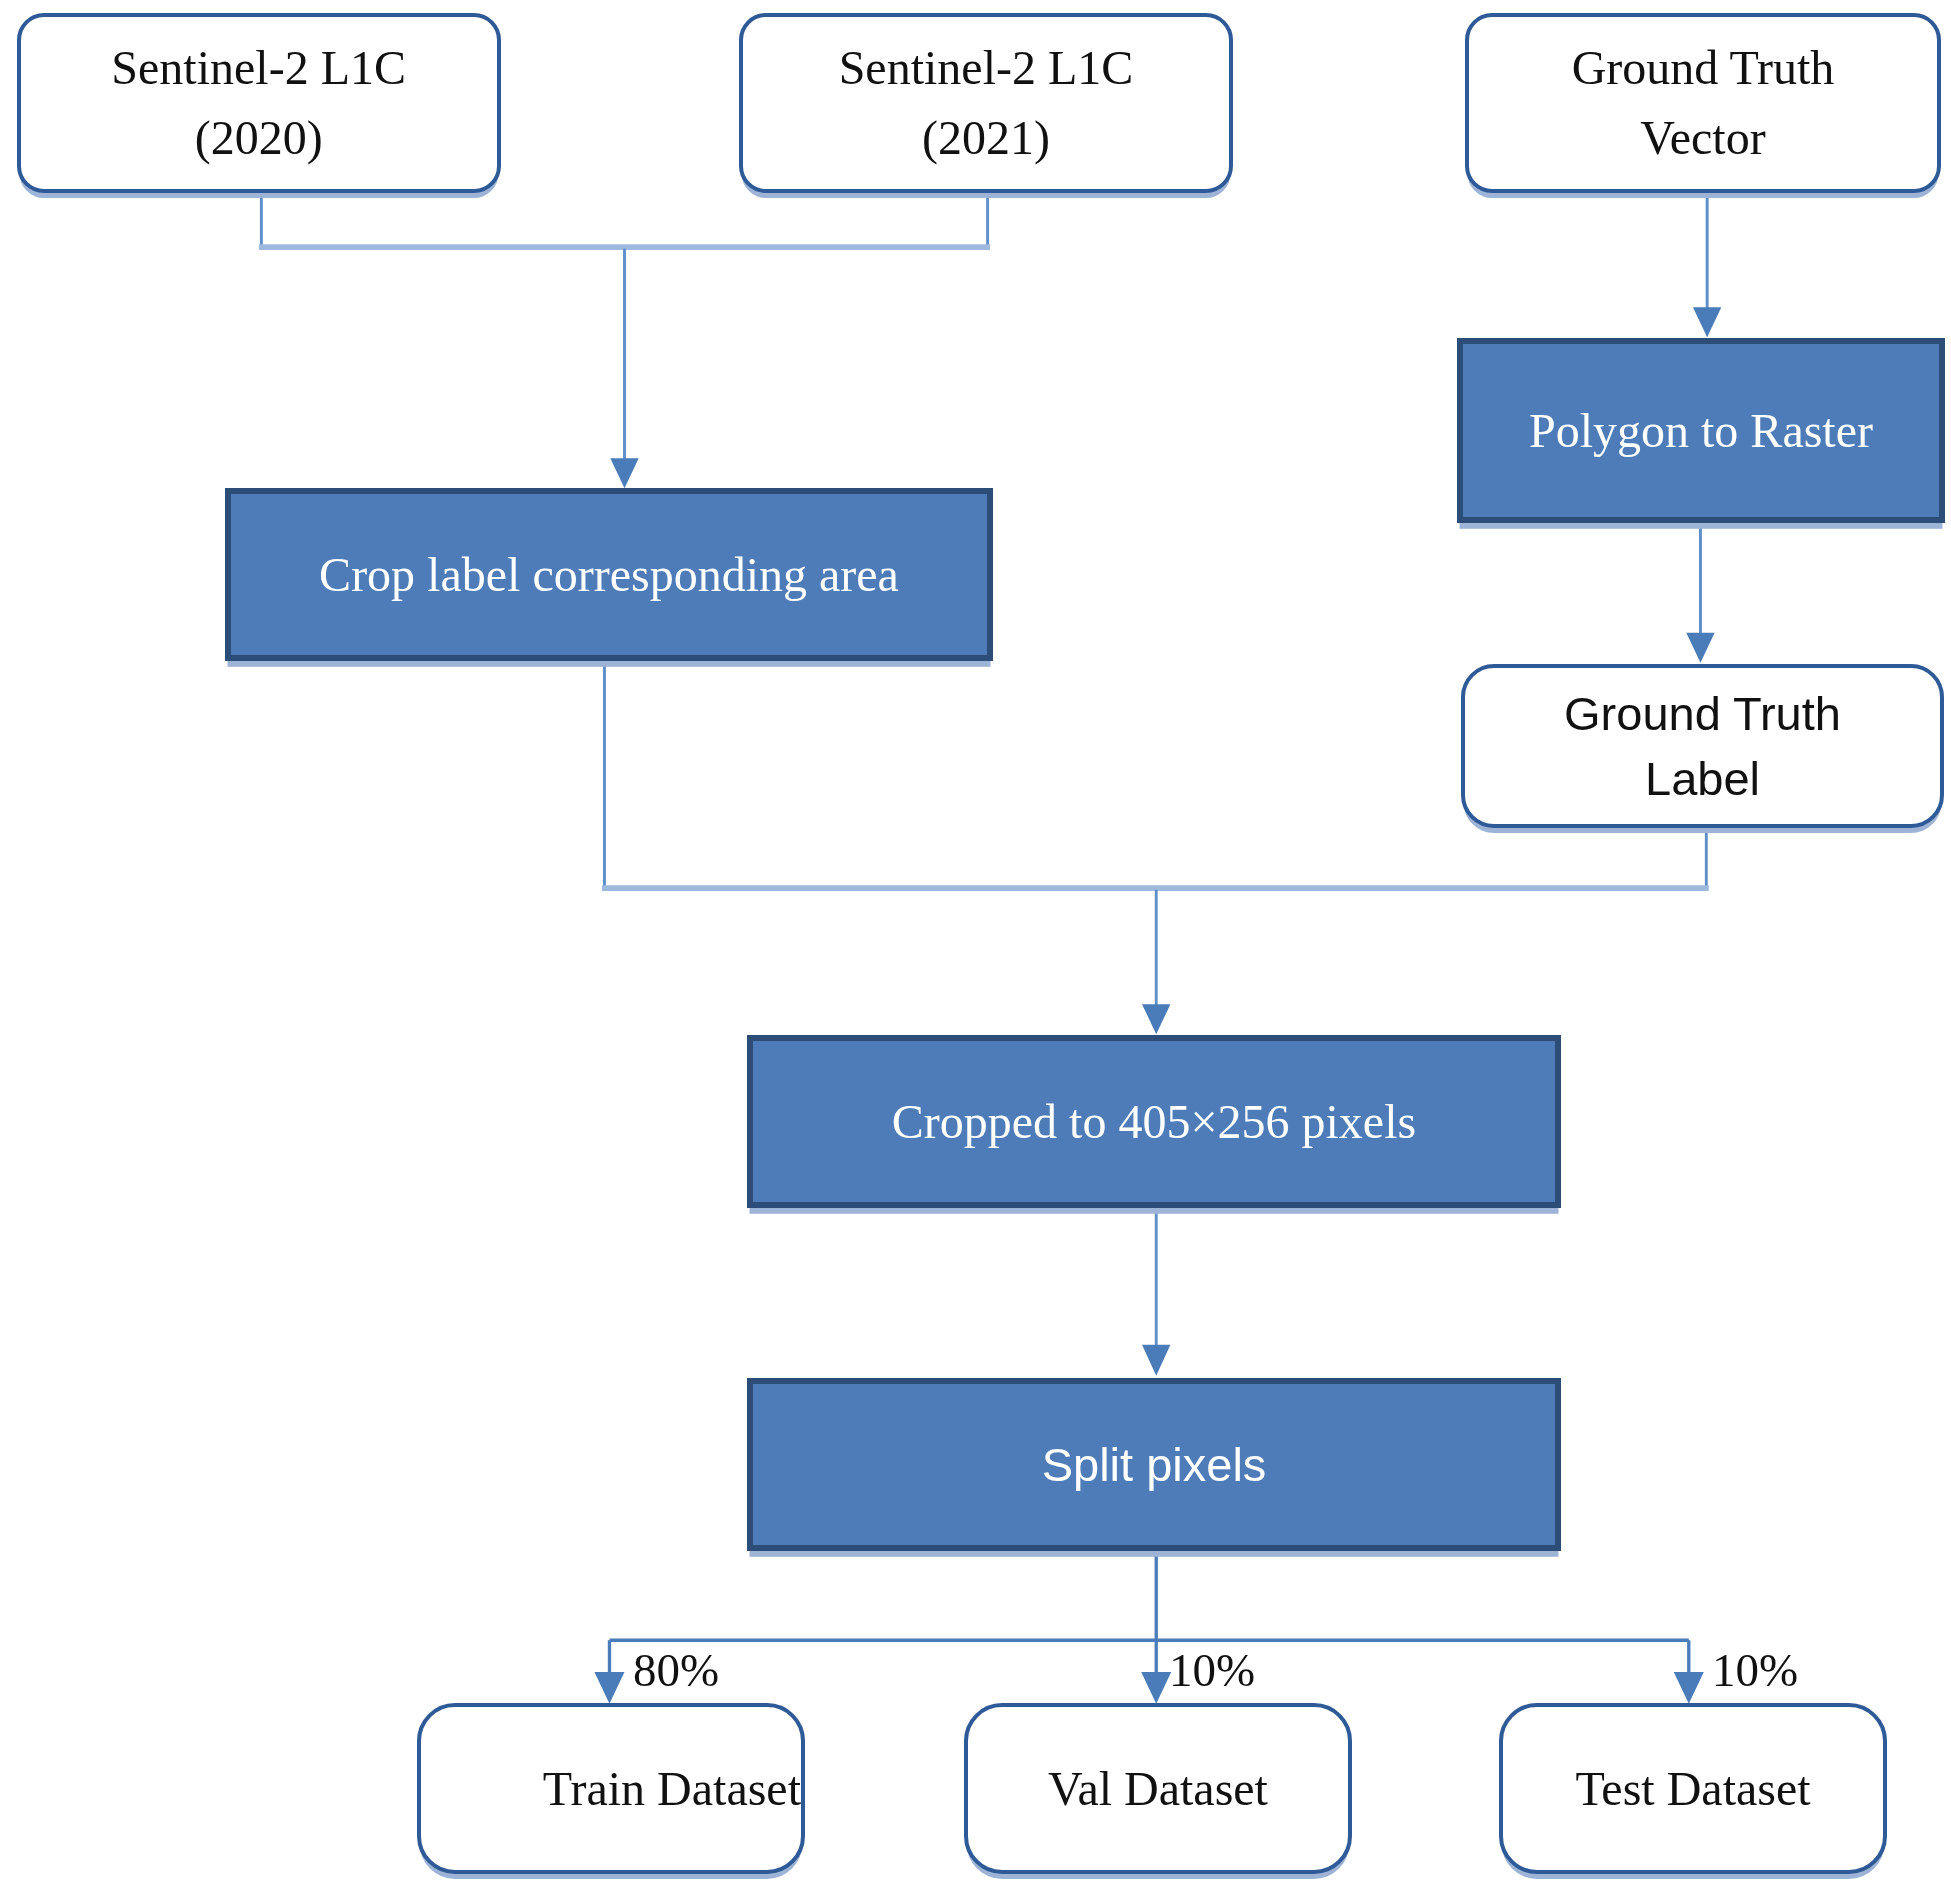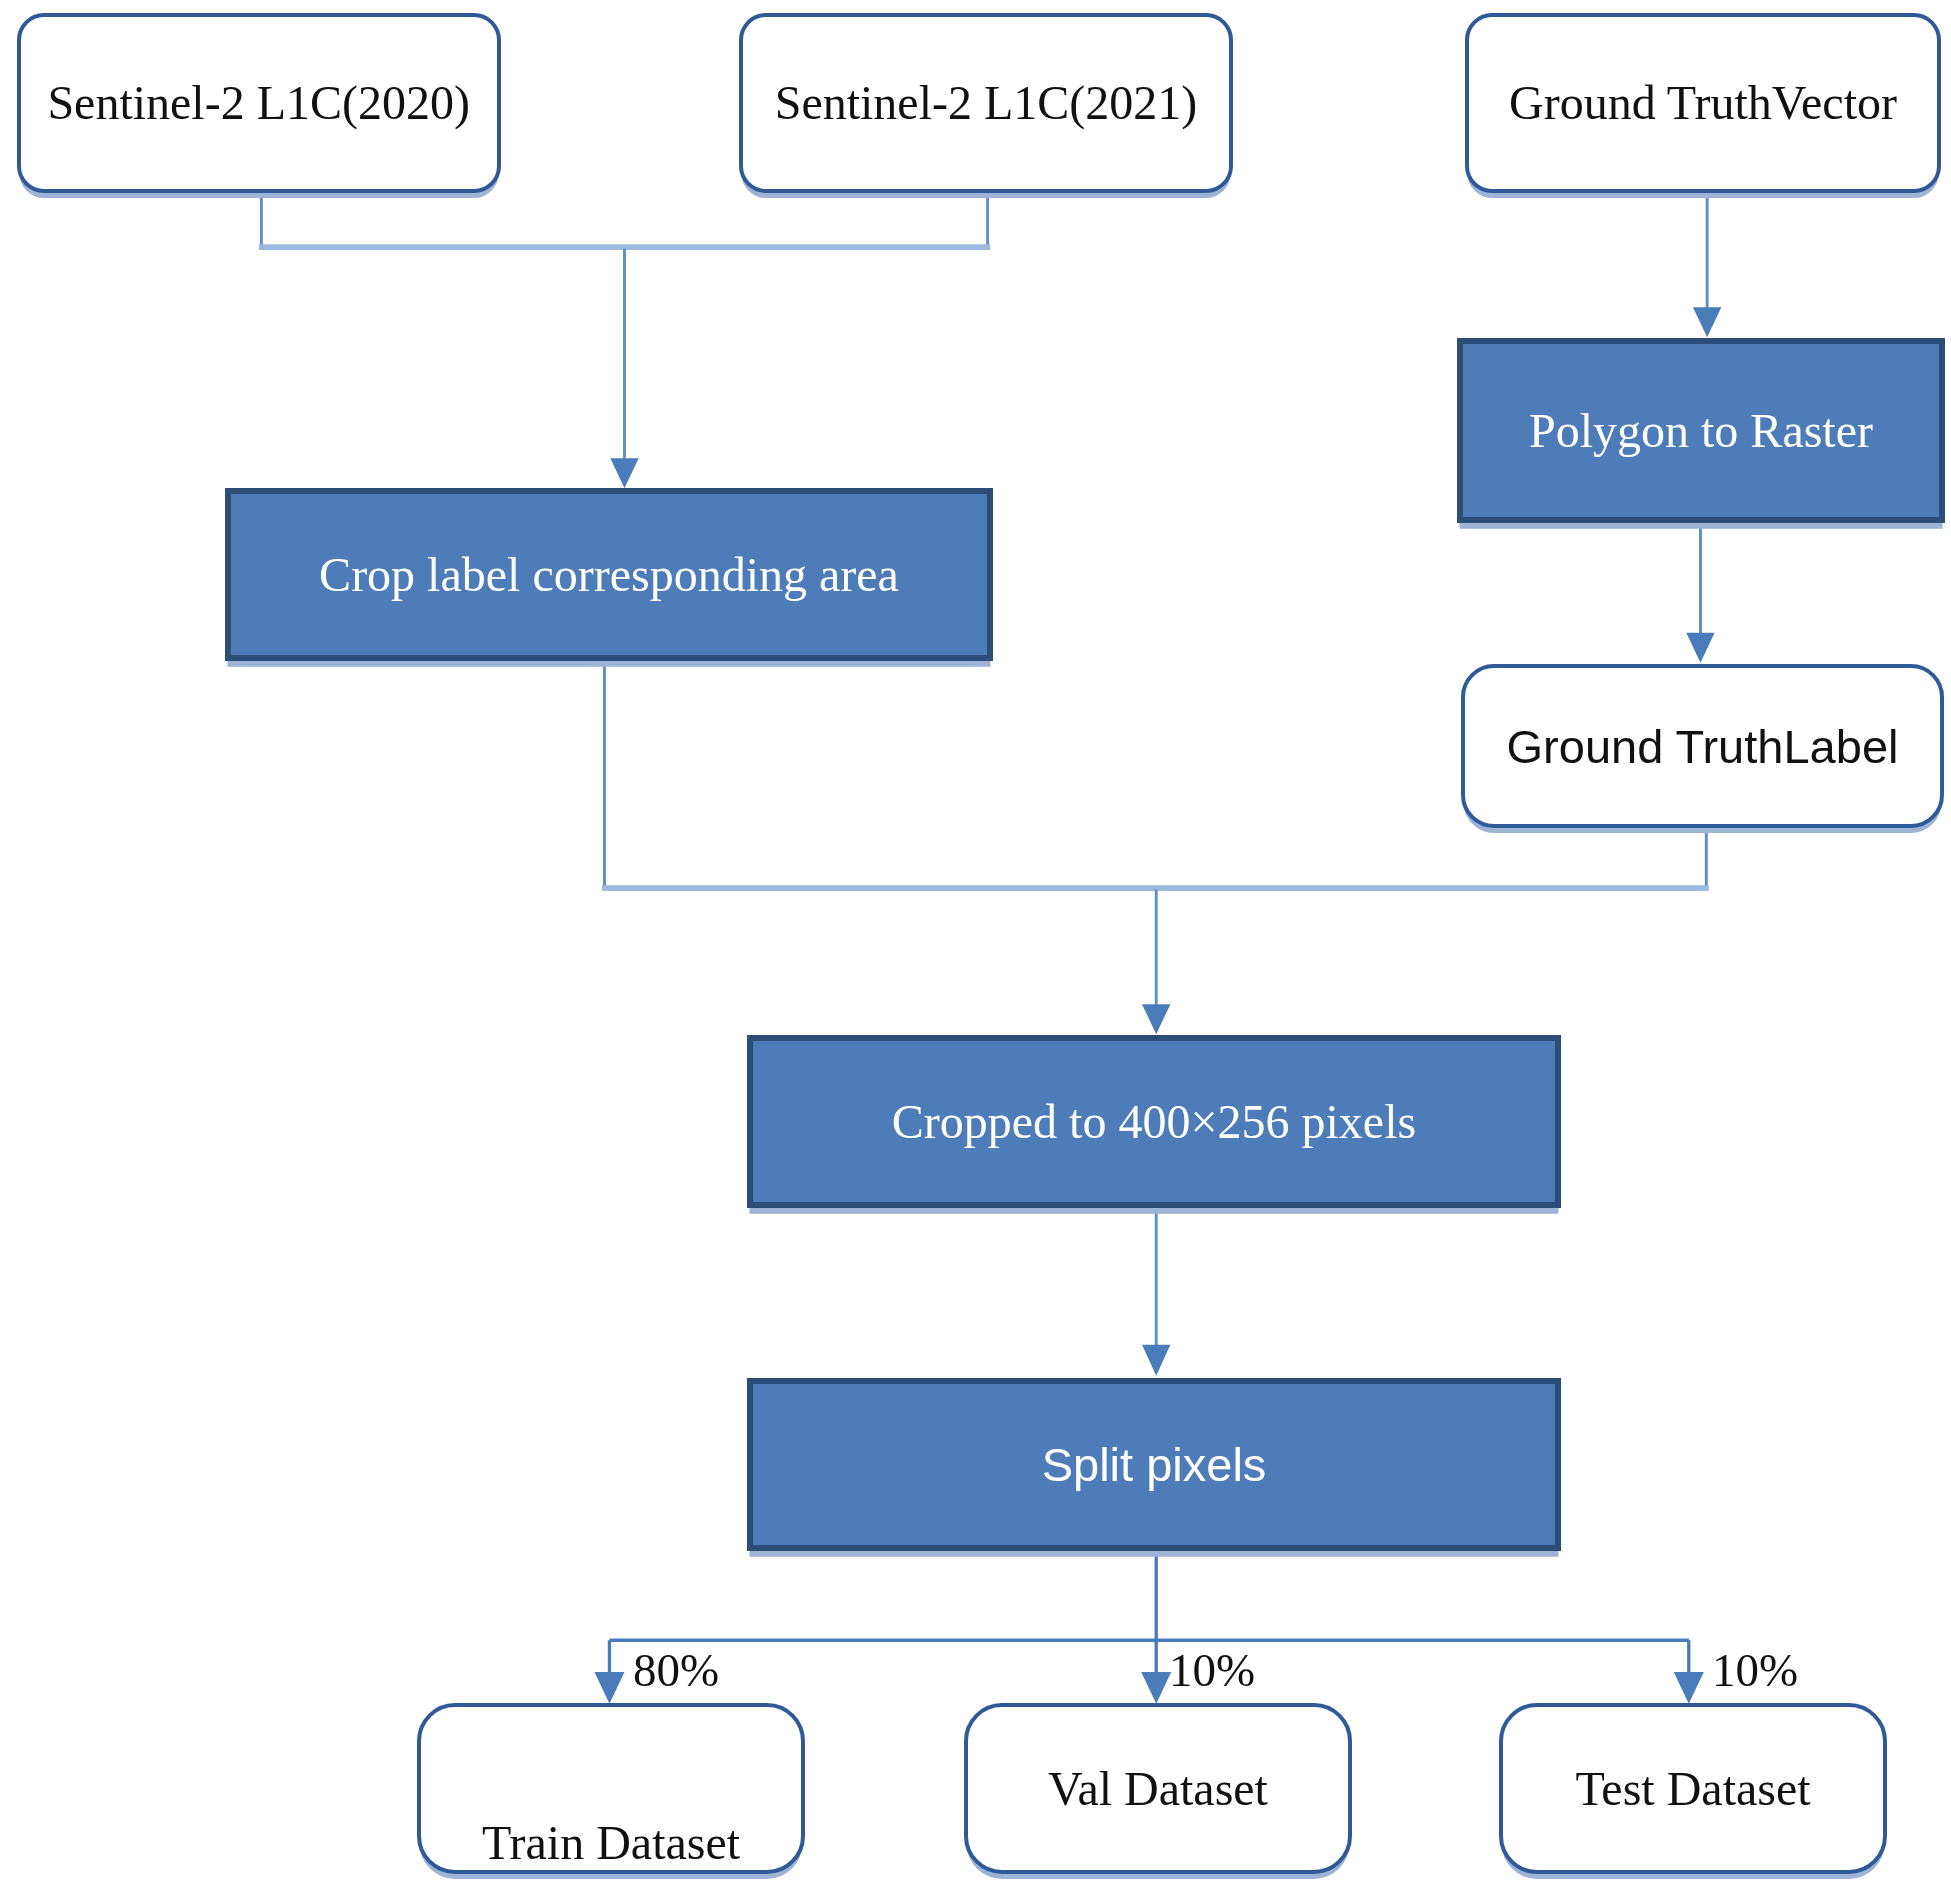--- a/index.html
+++ b/index.html
@@ -23,21 +23,21 @@
     overflow:hidden;
     font-family:"Liberation Serif","DejaVu Serif",serif;
   }
   #edges{position:absolute;left:0;top:0;width:1951px;height:1884px;}
   .edge-thin{stroke:var(--c-connector-thin);stroke-width:3.5;fill:none;}
   .edge-merge{stroke:var(--c-connector-merge);stroke-width:7;fill:none;}
   .edge-split{stroke:var(--c-connector-split);stroke-width:4;fill:none;}
   .arrowhead{fill:var(--c-arrowhead);stroke:none;}
   .node{
     position:absolute;box-sizing:border-box;
-    display:flex;align-items:center;justify-content:center;
+    display:flex;flex-direction:column;align-items:center;justify-content:center;
     text-align:center;
   }
   .terminal{
     background:var(--c-terminal-fill);
     border:4.2px solid var(--c-terminal-border);
     border-radius:30px;
     color:var(--c-text-dark);
     box-shadow:0 7.5px 0 -2.5px var(--c-shadow);
   }
   .process{
@@ -118,21 +118,21 @@
   <div class="node process serif t-proc" style="left:225px;top:488px;width:768px;height:173px;">
     <span>Crop label corresponding area</span>
   </div>
 
   <div class="node terminal sans t-lg" style="left:1461px;top:664px;width:483px;height:164px;border-radius:33px;font-size:47px;line-height:65px;">
     <span>Ground Truth</span>
     <span>Label</span>
   </div>
 
   <div class="node process serif t-proc" style="left:747px;top:1035px;width:814px;height:173px;">
-    <span>Cropped to 400×256 pixels</span>
+    <span>Cropped to 405×256 pixels</span>
   </div>
 
   <div class="node process sans t-proc" style="left:747px;top:1378px;width:814px;height:173px;font-size:47px;">
     <span>Split pixels</span>
   </div>
 
   <span class="pct" style="left:633px;top:1651px;">80%</span>
   <span class="pct" style="left:1169px;top:1651px;">10%</span>
   <span class="pct" style="left:1712px;top:1651px;">10%</span>
 

